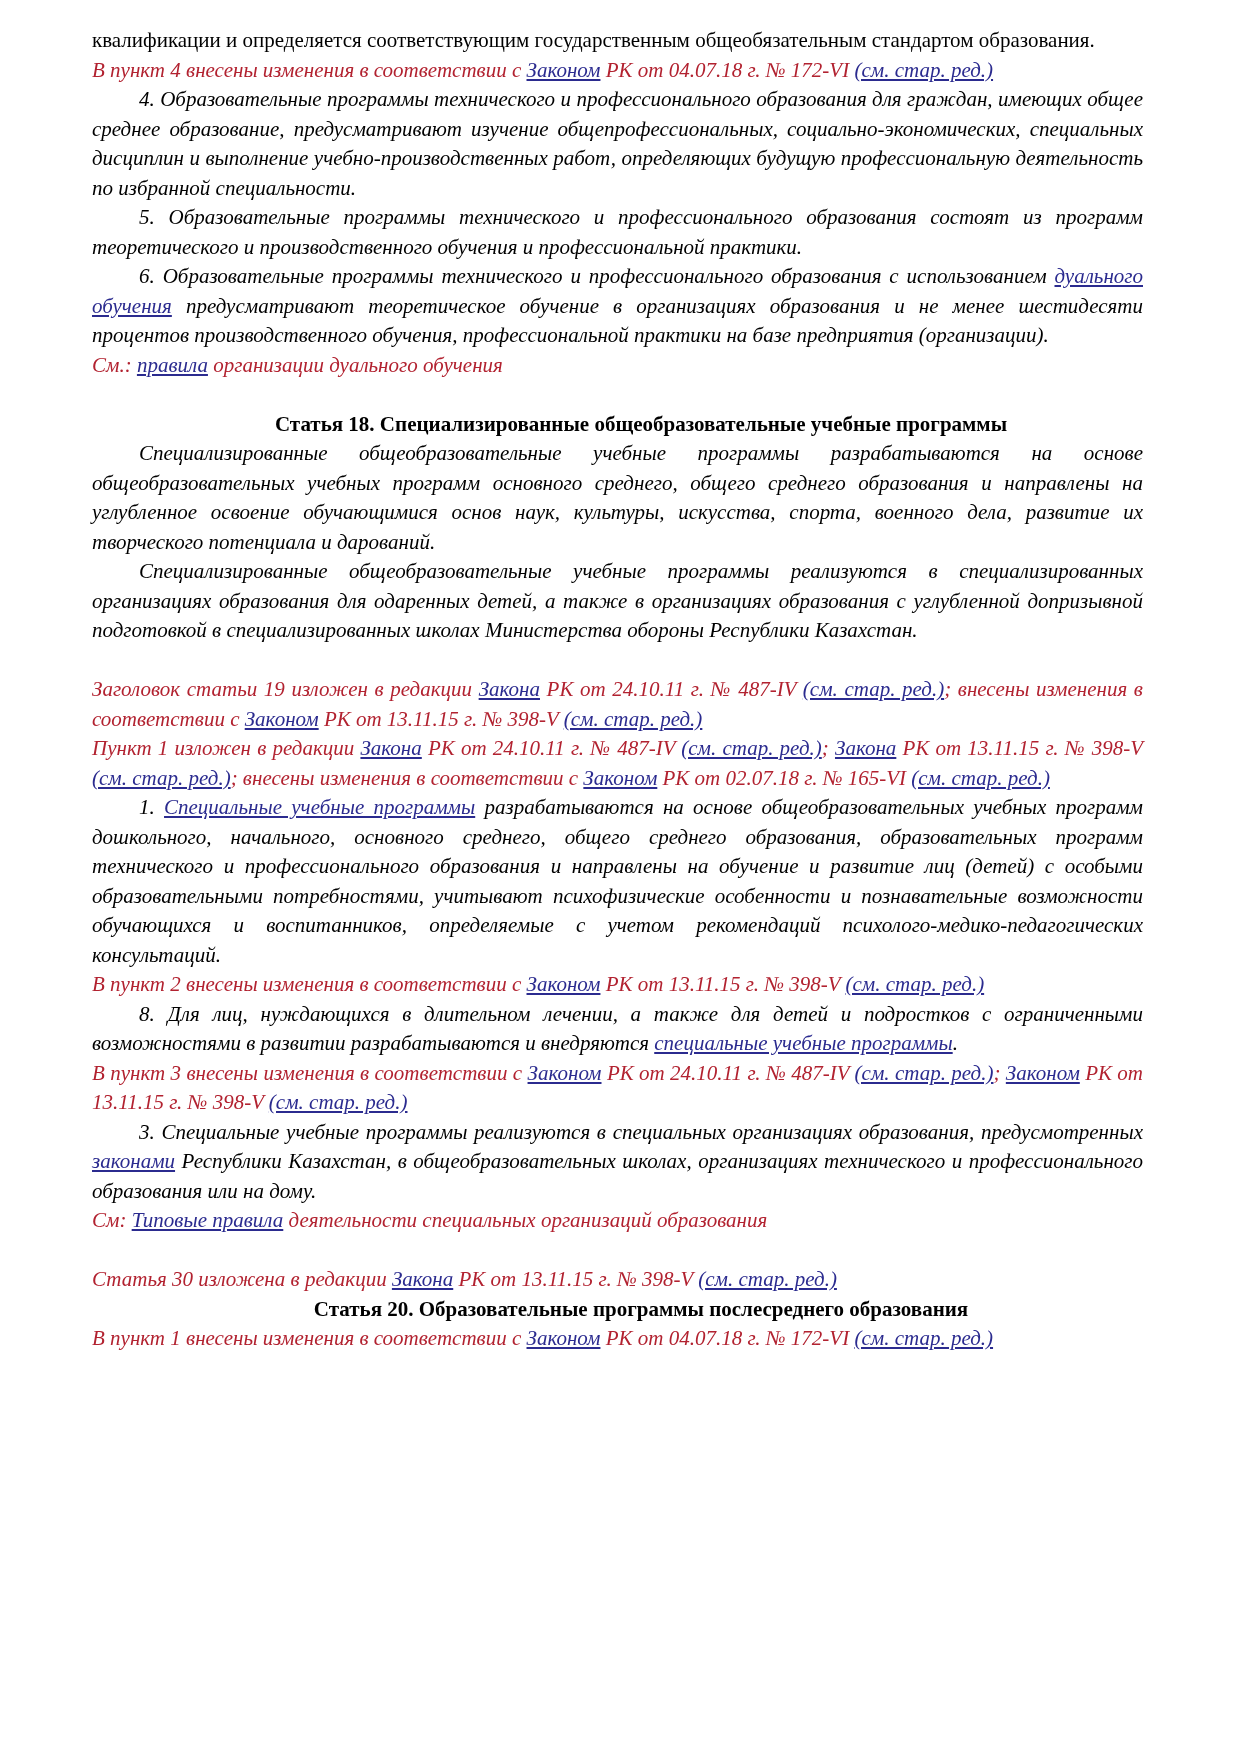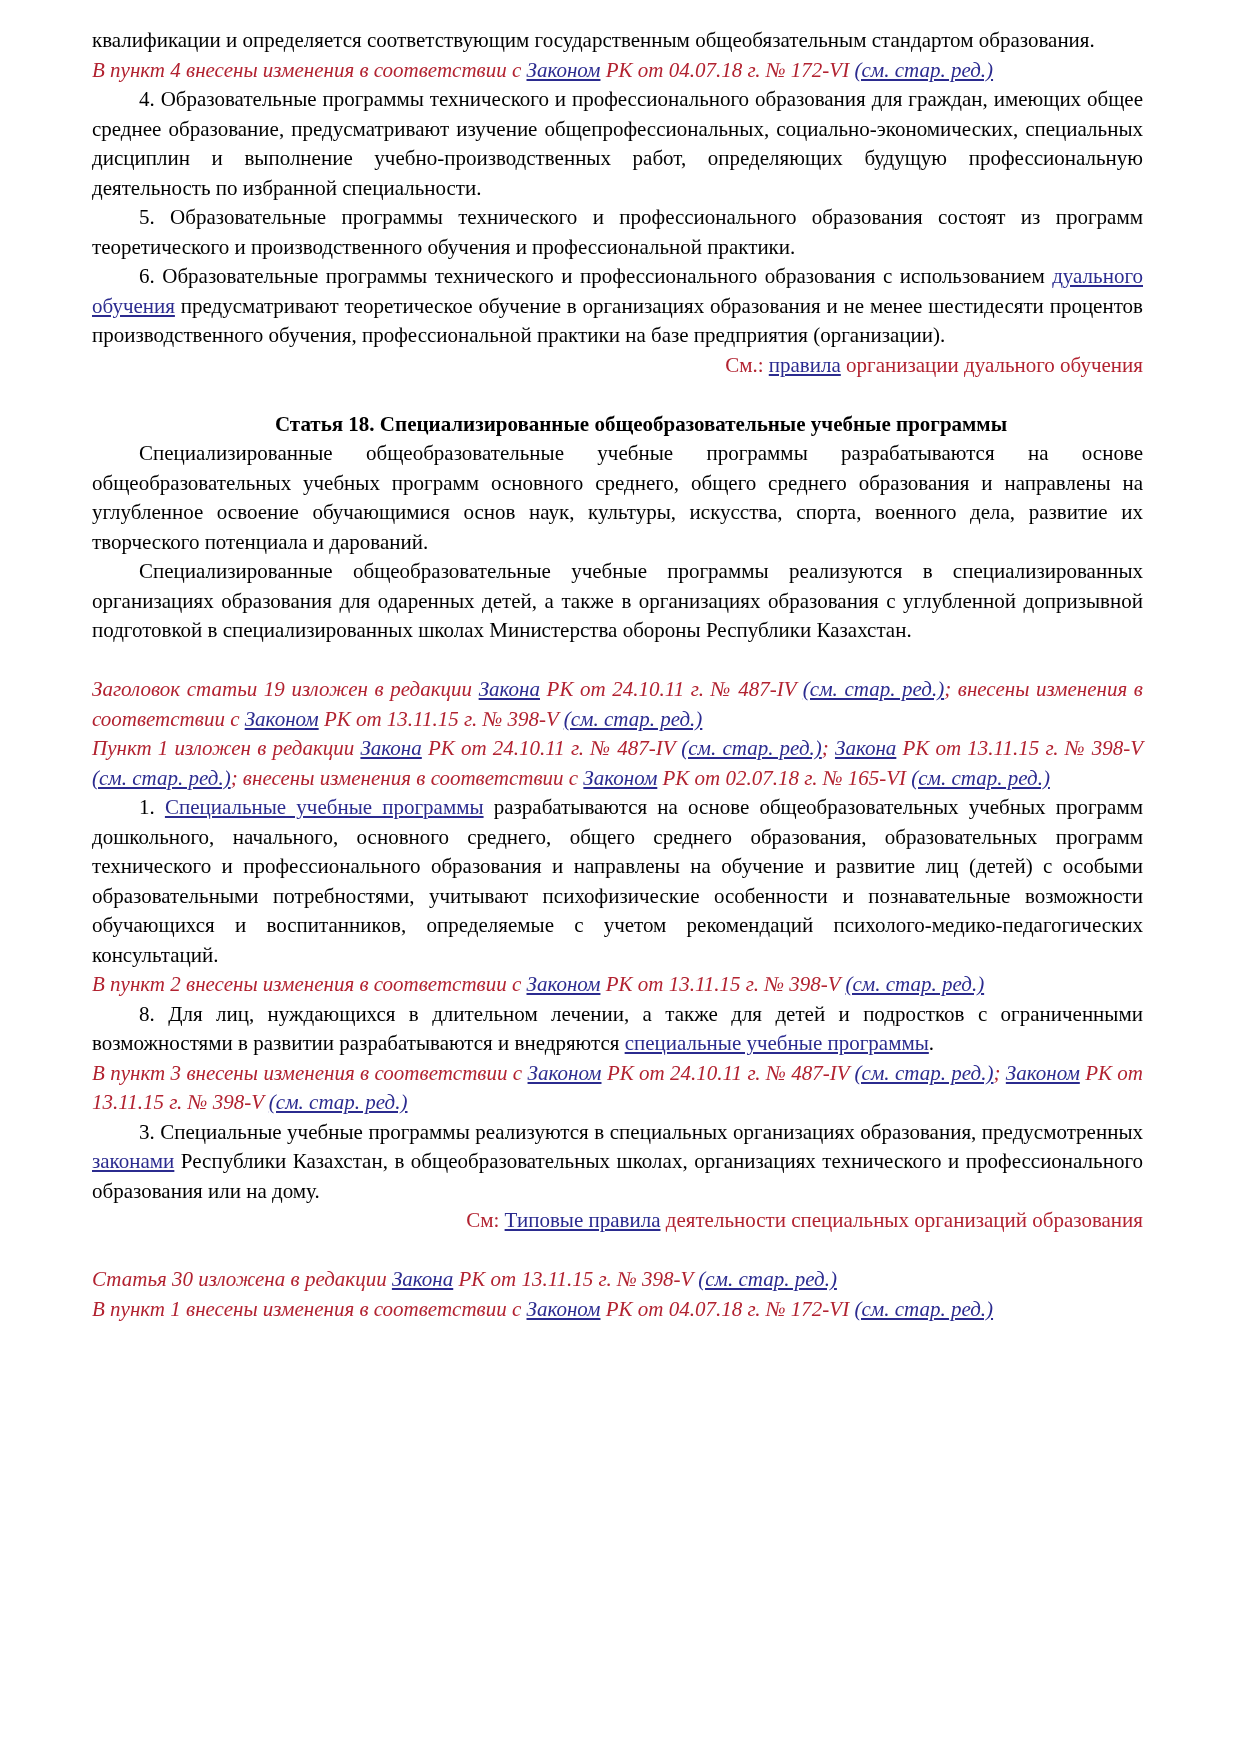--- a/index.html
+++ b/index.html
@@ -20,33 +20,34 @@
     width:1230px;
     padding:26px 87px 0 92px;
   }
   p{
     margin:0;
     font-size:21px;
     line-height:29.5px;
     text-align:justify;
     color:var(--ink);
   }
-  p.indent{text-indent:47px;}
+  p.indent{text-indent:47px;font-style:italic;}
   p.heading{
     font-weight:bold;
     text-align:center;
     text-indent:47px;
   }
   p.amendment{
     color:var(--red);
     font-style:italic;
   }
   p.see{
     color:var(--red);
-    text-align:right;
+    font-style:italic;
+    text-align:left;
   }
   a.doc-link{
     color:var(--blue);
     text-decoration:underline;
     cursor:pointer;
   }
   .spacer{height:29.5px;}
 </style>
 </head>
 <body>
@@ -67,15 +68,16 @@
       <p class="amendment"><span>Заголовок статьи 19 изложен в редакции </span><a class="doc-link" href="#">Закона</a><span> РК от 24.10.11 г. № 487-IV </span><a class="doc-link" href="#">(см. стар. ред.)</a><span>; внесены изменения в соответствии с </span><a class="doc-link" href="#">Законом</a><span> РК от 13.11.15 г. № 398-V </span><a class="doc-link" href="#">(см. стар. ред.)</a></p>
       <p class="amendment"><span>Пункт 1 изложен в редакции </span><a class="doc-link" href="#">Закона</a><span> РК от 24.10.11 г. № 487-IV </span><a class="doc-link" href="#">(см. стар. ред.)</a><span>; </span><a class="doc-link" href="#">Закона</a><span> РК от 13.11.15 г. № 398-V </span><a class="doc-link" href="#">(см. стар. ред.)</a><span>; внесены изменения в соответствии с </span><a class="doc-link" href="#">Законом</a><span> РК от 02.07.18 г. № 165-VI </span><a class="doc-link" href="#">(см. стар. ред.)</a></p>
       <p class="body indent"><span>1. </span><a class="doc-link" href="#">Специальные учебные программы</a><span> разрабатываются на основе общеобразовательных учебных программ дошкольного, начального, основного среднего, общего среднего образования, образовательных программ технического и профессионального образования и направлены на обучение и развитие лиц (детей) с особыми образовательными потребностями, учитывают психофизические особенности и познавательные возможности обучающихся и воспитанников, определяемые с учетом рекомендаций психолого-медико-педагогических консультаций.</span></p>
       <p class="amendment"><span>В пункт 2 внесены изменения в соответствии с </span><a class="doc-link" href="#">Законом</a><span> РК от 13.11.15 г. № 398-V </span><a class="doc-link" href="#">(см. стар. ред.)</a></p>
       <p class="body indent"><span>8. Для лиц, нуждающихся в длительном лечении, а также для детей и подростков с ограниченными возможностями в развитии разрабатываются и внедряются </span><a class="doc-link" href="#">специальные учебные программы</a><span>.</span></p>
       <p class="amendment"><span>В пункт 3 внесены изменения в соответствии с </span><a class="doc-link" href="#">Законом</a><span> РК от 24.10.11 г. № 487-IV </span><a class="doc-link" href="#">(см. стар. ред.)</a><span>; </span><a class="doc-link" href="#">Законом</a><span> РК от 13.11.15 г. № 398-V </span><a class="doc-link" href="#">(см. стар. ред.)</a></p>
       <p class="body indent"><span>3. Специальные учебные программы реализуются в специальных организациях образования, предусмотренных </span><a class="doc-link" href="#">законами</a><span> Республики Казахстан, в общеобразовательных школах, организациях технического и профессионального образования или на дому.</span></p>
       <p class="see"><span>См: </span><a class="doc-link" href="#">Типовые правила</a><span> деятельности специальных организаций образования</span></p>
       <div class="spacer"></div>
       <p class="amendment"><span>Статья 30 изложена в редакции </span><a class="doc-link" href="#">Закона</a><span> РК от 13.11.15 г. № 398-V </span><a class="doc-link" href="#">(см. стар. ред.)</a></p>
+      <p class="heading"><span>Статья 20. Образовательные программы послесреднего образования</span></p>
       <p class="amendment"><span>В пункт 1 внесены изменения в соответствии с </span><a class="doc-link" href="#">Законом</a><span> РК от 04.07.18 г. № 172-VI </span><a class="doc-link" href="#">(см. стар. ред.)</a></p>
     </article>
 </main>
 
 </body></html>

